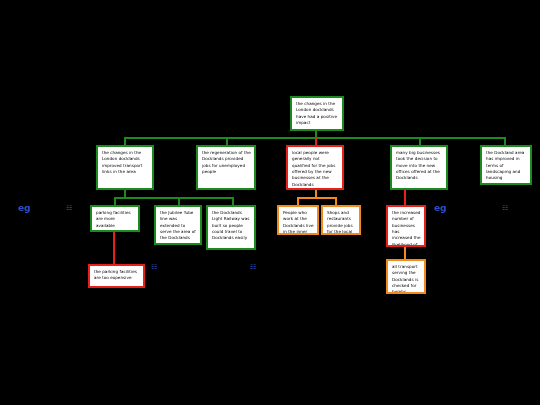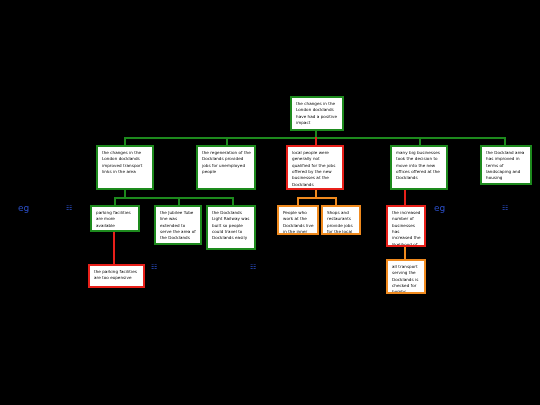--- a/index.html
+++ b/index.html
@@ -38,21 +38,21 @@
     box-sizing: border-box;
   }
   .conn.g { background: #1d8a1d; }
   .conn.o { background: #f08a1e; }
   .conn.r { background: #e8201a; }
 
   .sidemark {
     position: absolute;
     color: #2b4fc9;
     font-size: 9px;
-    font-weight: normal;
+    font-weight: bold;
     font-family: "DejaVu Sans", "Liberation Sans", sans-serif;
     text-align: right;
   }
   .sidemark.small { font-size: 7px; }
 </style>
 </head>
 <body>
 
 <div id="canvas">
 

